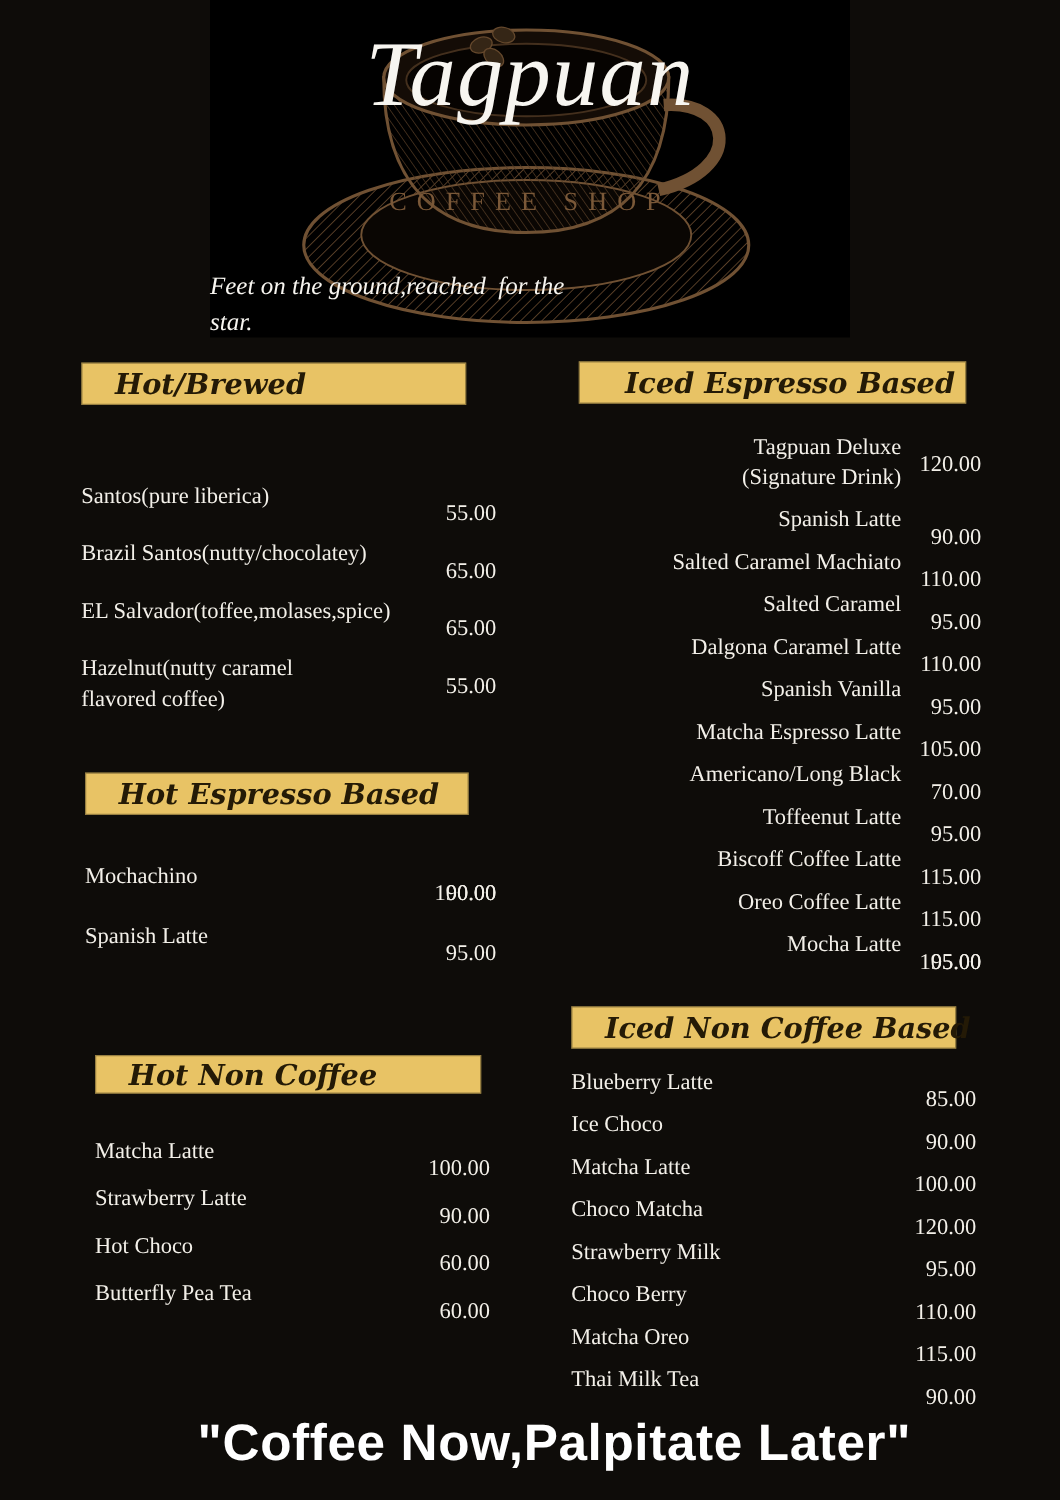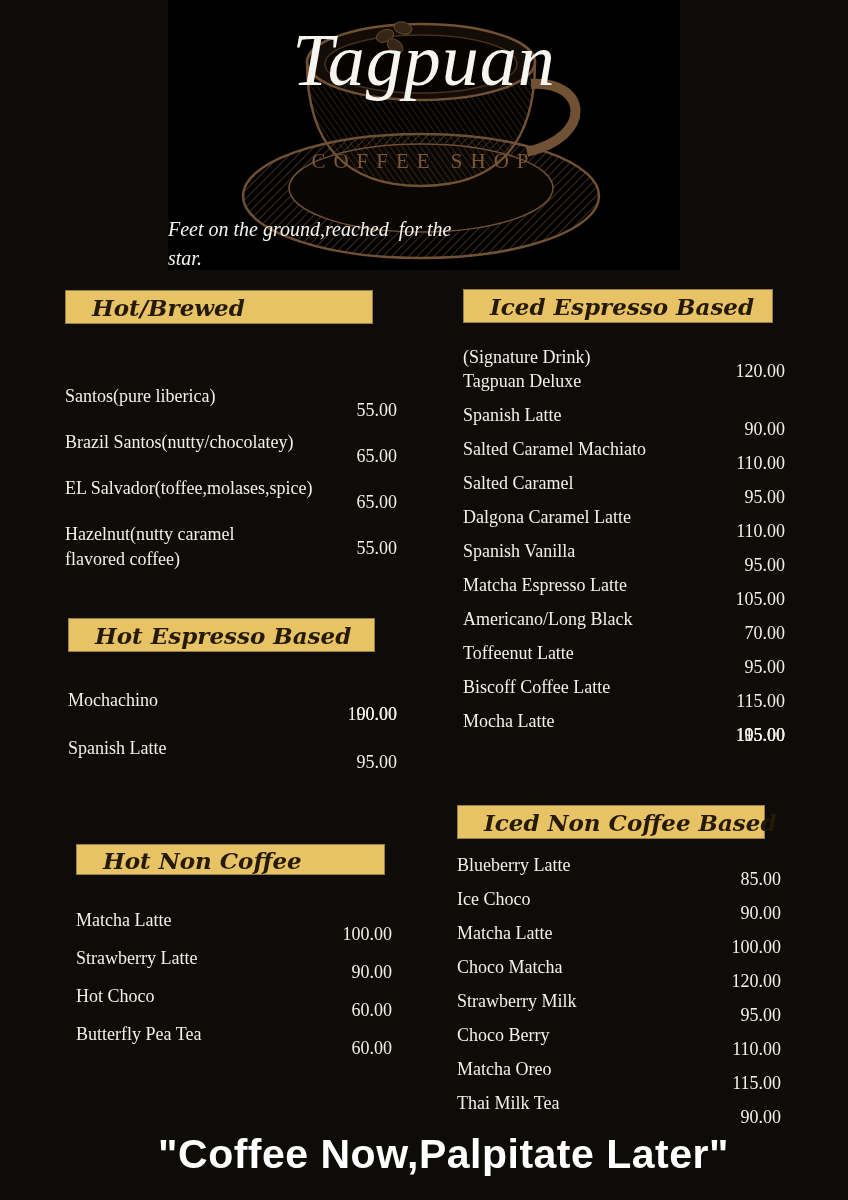--- a/index.html
+++ b/index.html
@@ -62,21 +62,21 @@
   #sec-hot-espresso .banner{width:307px;}
   #sec-hot-espresso .items{margin-top:36px;}
   #sec-hot-non-coffee{left:76px;top:844px;width:316px;}
   #sec-hot-non-coffee .banner{width:309px;height:31px;font-size:23px;line-height:19px;padding-top:6px;}
   #sec-hot-non-coffee .items{margin-top:33px;}
   .left-col .row{font-size:18px;line-height:25px;}
   #sec-hot-brewed .row{margin-bottom:21px;}
   #sec-hot-espresso .row{margin-bottom:23px;}
   #sec-hot-non-coffee .row{margin-bottom:13px;}
   
-  #sec-iced-espresso{left:463px;top:289px;width:322px;}
+  #sec-iced-espresso{left:463px;top:289px;width:322px;text-align:right;}
   #sec-iced-espresso .banner{width:310px;}
   #sec-iced-espresso .items{margin-top:22px;}
   #sec-iced-non-coffee{left:457px;top:805px;width:324px;}
   #sec-iced-non-coffee .banner{width:308px;}
   #sec-iced-non-coffee .items{margin-top:14px;}
   .right-col .row{font-size:18px;line-height:24px;margin-bottom:10px;}
   
   .footer-quote{
     position:absolute;left:0;top:1131px;width:100%;text-align:center;
     font-family:"Liberation Sans",sans-serif;font-weight:700;font-size:41px;
@@ -220,22 +220,22 @@
     <div class="item-price">60.00</div>
   </div>
 </div>
   </section>
 
   <section class="menu-section right-col" id="sec-iced-espresso">
     <div class="banner">Iced Espresso Based</div>
     <div class="items">
   <div class="row">
     <div class="item-name">
+      <span>Tagpuan Deluxe</span>
       <span>(Signature Drink)</span>
-      <span>Tagpuan Deluxe</span>
     </div>
     <div class="item-price">120.00</div>
   </div>
 
   <div class="row">
     <div class="item-name">
       <span>Spanish Latte</span>
       <span></span>
     </div>
     <div class="item-price">90.00</div>
@@ -299,20 +299,24 @@
 
   <div class="row">
     <div class="item-name">
       <span>Biscoff Coffee Latte</span>
       <span></span>
     </div>
     <div class="item-price">115.00</div>
   </div>
 
   <div class="row">
+    <div class="item-name">
+      <span>Oreo Coffee Latte</span>
+      <span></span>
+    </div>
     <div class="item-price">115.00</div>
   </div>
 
   <div class="row">
     <div class="item-price">105.00</div>
   </div>
 
   <div class="row">
     <div class="item-name">
       <span>Mocha Latte</span>

